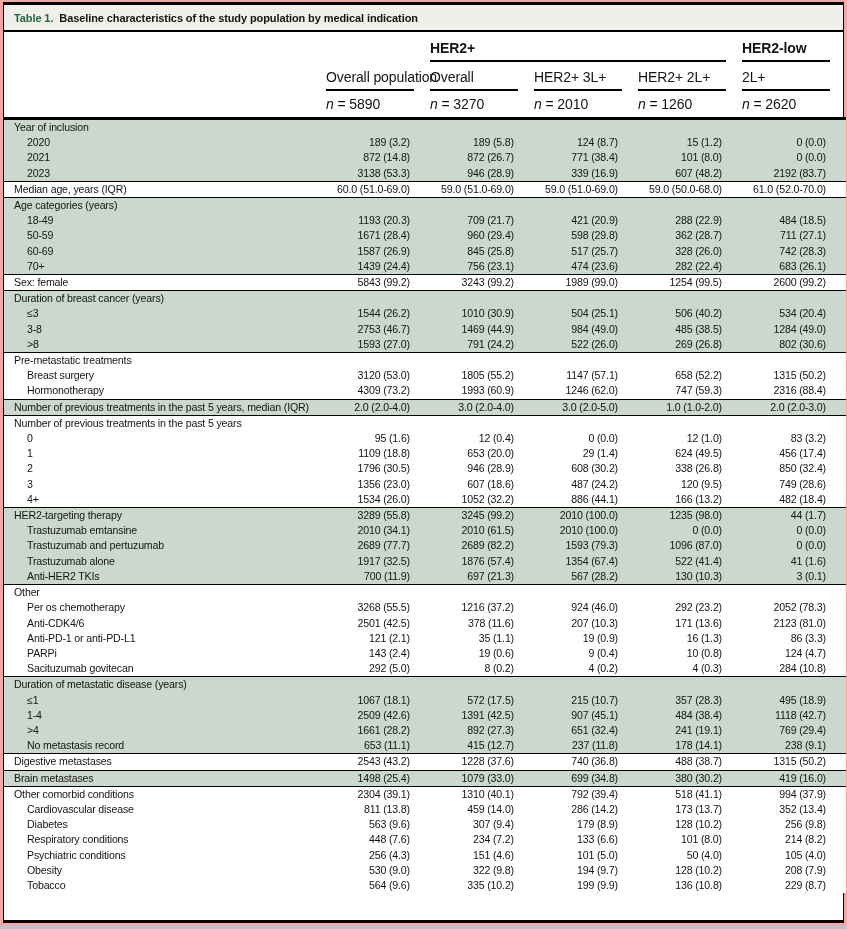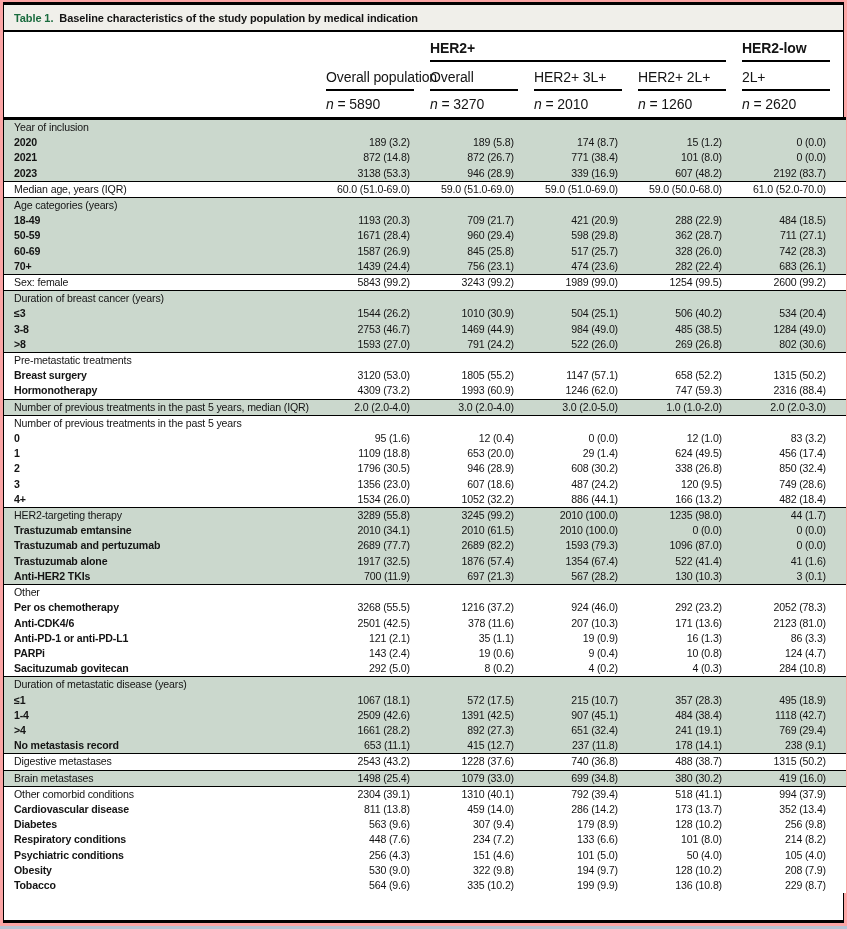--- a/index.html
+++ b/index.html
@@ -38,21 +38,21 @@
   .nrow{padding:5px 0 5px 0;white-space:nowrap;}
   .nrow i{font-style:italic;}
   tbody.sec{border-top:1px solid #000;}
   tbody.sec-green{background:#cbd8cd;}
   tbody.sec-white{background:#fff;}
   .tbl td{
     font-size:10.6px;line-height:13.2px;padding:1px 0;
     vertical-align:top;letter-spacing:-0.15px;
   }
   td.lbl{padding-left:10px;}
-  td.lbl.ind{padding-left:10px;font-weight:bold;}
+  td.lbl.ind{padding-left:23px;}
   td.val{text-align:right;padding-right:20px;white-space:nowrap;}
   .page-bottom-line{
     position:absolute;left:0;right:0;bottom:0;height:3px;background:#b6c3d2;
   }
 </style>
 </head>
 <body>
 
 <div class="sheet">
   <div class="frame">
@@ -124,21 +124,21 @@
             <td class="val"></td>
             <td class="val"></td>
             <td class="val"></td>
             <td class="val"></td>
             <td class="val"></td>
           </tr>
           <tr>
             <td class="lbl ind">2020</td>
             <td class="val">189 (3.2)</td>
             <td class="val">189 (5.8)</td>
-            <td class="val">174 (8.7)</td>
+            <td class="val">124 (8.7)</td>
             <td class="val">15 (1.2)</td>
             <td class="val">0 (0.0)</td>
           </tr>
           <tr>
             <td class="lbl ind">2021</td>
             <td class="val">872 (14.8)</td>
             <td class="val">872 (26.7)</td>
             <td class="val">771 (38.4)</td>
             <td class="val">101 (8.0)</td>
             <td class="val">0 (0.0)</td>

